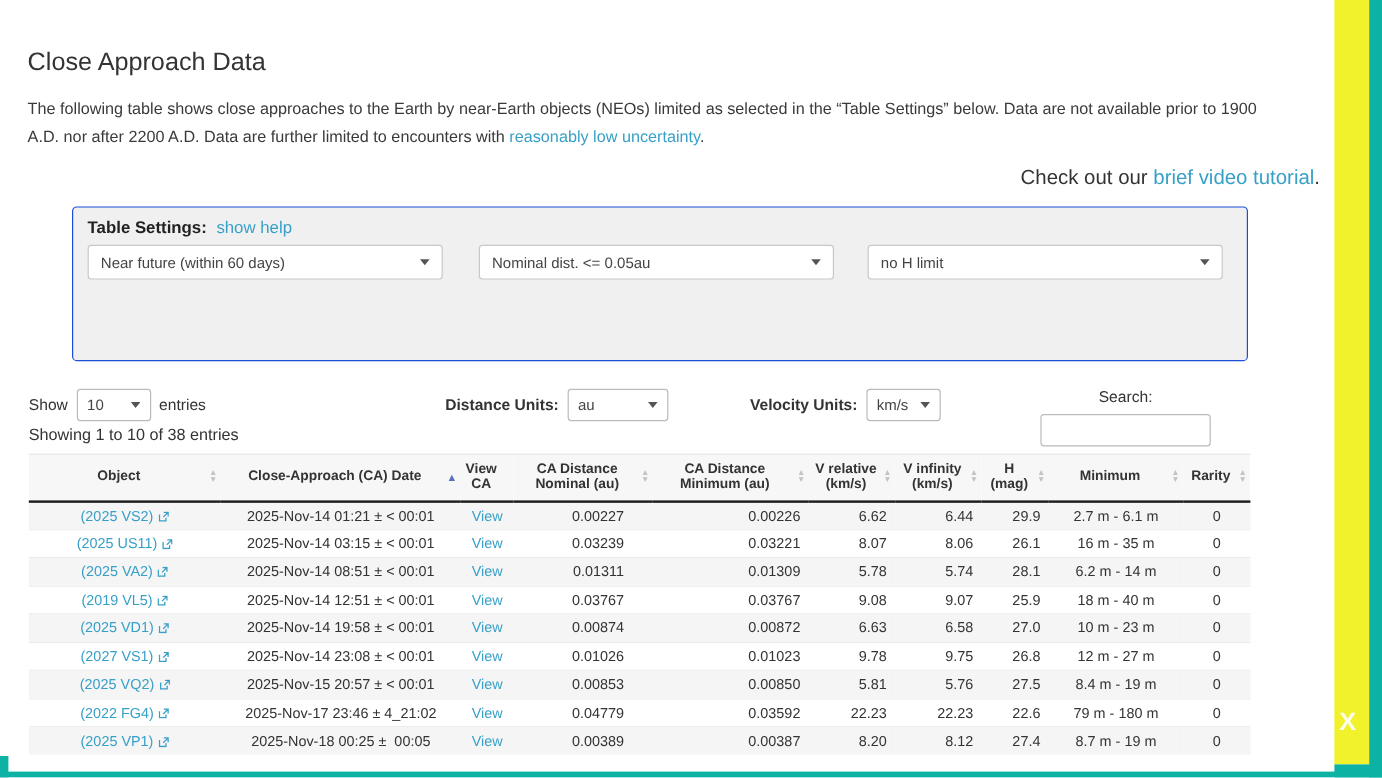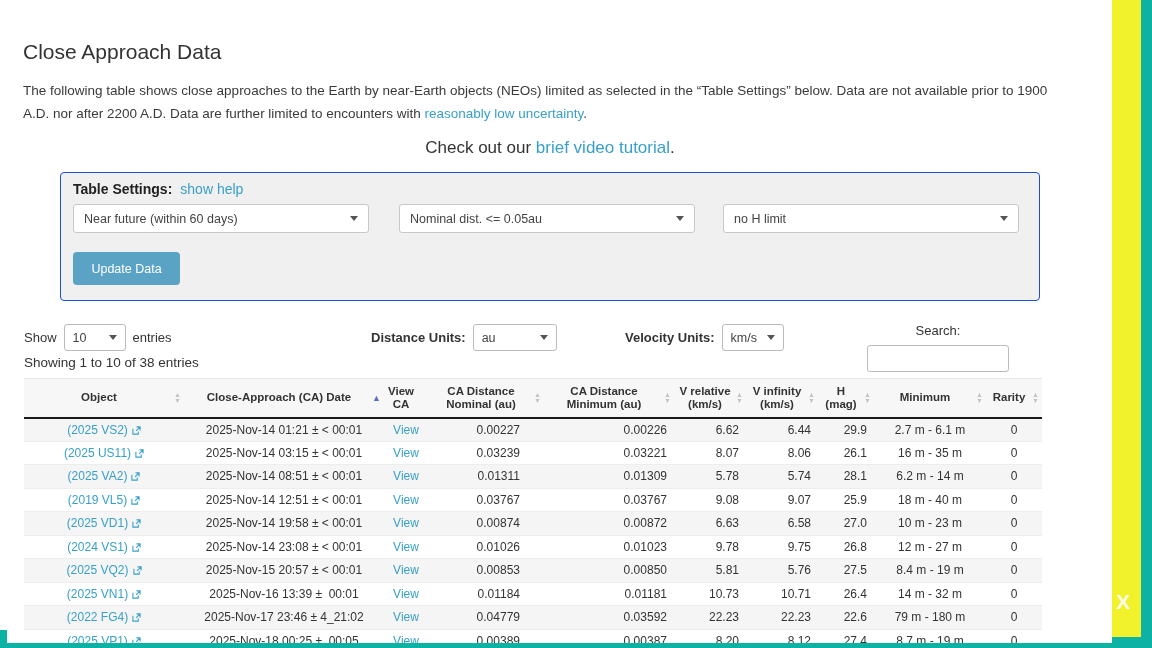--- a/index.html
+++ b/index.html
@@ -8,21 +8,21 @@
 
   
   .tab-bar { position:absolute; left:32px; top:7px; display:flex; gap:13px; }
   .tab { background:#e9e9e9; color:#35809f; font-size:11.5px; line-height:1; padding:4px 10px 5px; border-radius:4px; cursor:pointer; white-space:nowrap; }
   .tab.active { background:#1a85b4; color:#ffffff; }
 
   
   .page-title { position:absolute; left:23px; top:40px; font-size:21px; font-weight:400; color:#333;text-align:center; }
   .intro { position:absolute; left:23px; top:79px; width:1045px; font-size:13.5px; line-height:23px; color:#3a3a3a; }
   a.link { color:#38a0c8; text-decoration:none; cursor:pointer; }
-  .tutorial { position:absolute; left:0; top:138px; width:1100px; text-align:center; font-size:17px; color:#333; }
+  .tutorial { position:absolute; left:0; top:138px; width:1100px; text-align:right; font-size:17px; color:#333; }
 
   
   .settings-panel { position:absolute; left:60px; top:172px; width:980px; height:129px; background:#f0f0f0; border:1px solid #1d4ed8; border-radius:4px; }
   .settings-head { position:absolute; left:12px; top:8px; font-size:14px; color:#222; }
   .settings-head b { font-weight:bold; }
   .settings-head a { margin-left:8px; font-size:14px; }
   .select-box { position:absolute; height:29px; background:#fff; border:1px solid #c8c8c8; border-radius:3px; display:flex; align-items:center; justify-content:space-between; padding:0 10px; font-size:12.5px; color:#444; cursor:pointer; }
   .caret { width:0; height:0; border-left:4px solid transparent; border-right:4px solid transparent; border-top:5px solid #555; }
   .sel-1 { left:12px; top:31px; width:296px; }
   .sel-2 { left:338px; top:31px; width:296px; }
@@ -81,21 +81,20 @@
         <span class="caret"></span>
       </div>
     <div class="select-box sel-2">
         <span>Nominal dist. &lt;= 0.05au</span>
         <span class="caret"></span>
       </div>
     <div class="select-box sel-3">
         <span>no H limit</span>
         <span class="caret"></span>
       </div>
-    <button class="update-btn">Update Data</button>
   </div>
 
   <div class="ctrl grp-show">
     <span>Show</span>
     <div class="mini-select" style="width:62px;">
         <span>10</span>
         <span class="caret"></span>
       </div>
     <span>entries</span>
   </div>
@@ -244,21 +243,21 @@
           <td><a class="link">View</a></td>
           <td class="cell-num pr-nom">0.00874</td>
           <td class="cell-num pr-sm">0.00872</td>
           <td class="cell-num pr-sm">6.63</td>
           <td class="cell-num pr-sm">6.58</td>
           <td class="cell-num pr-sm">27.0</td>
           <td>10 m - 23 m</td>
           <td>0</td>
         </tr>
         <tr>
-          <td><a class="link">(2024 VS1)</a><svg class="ext-icon" width="9" height="9" viewBox="0 0 10 10">
+          <td><a class="link">(2027 VS1)</a><svg class="ext-icon" width="9" height="9" viewBox="0 0 10 10">
               <path d="M1 3 v6 h6 v-3" fill="none" stroke="#38a0c8" stroke-width="1.2"></path>
               <path d="M5 1 h4 v4 M9 1 L4.5 5.5" fill="none" stroke="#38a0c8" stroke-width="1.2"></path>
             </svg></td>
           <td class="cell-date">2025-Nov-14 23:08 ± &lt; 00:01</td>
           <td><a class="link">View</a></td>
           <td class="cell-num pr-nom">0.01026</td>
           <td class="cell-num pr-sm">0.01023</td>
           <td class="cell-num pr-sm">9.78</td>
           <td class="cell-num pr-sm">9.75</td>
           <td class="cell-num pr-sm">26.8</td>
@@ -274,35 +273,20 @@
           <td><a class="link">View</a></td>
           <td class="cell-num pr-nom">0.00853</td>
           <td class="cell-num pr-sm">0.00850</td>
           <td class="cell-num pr-sm">5.81</td>
           <td class="cell-num pr-sm">5.76</td>
           <td class="cell-num pr-sm">27.5</td>
           <td>8.4 m - 19 m</td>
           <td>0</td>
         </tr>
         <tr>
-          <td><a class="link">(2025 VN1)</a><svg class="ext-icon" width="9" height="9" viewBox="0 0 10 10">
-              <path d="M1 3 v6 h6 v-3" fill="none" stroke="#38a0c8" stroke-width="1.2"></path>
-              <path d="M5 1 h4 v4 M9 1 L4.5 5.5" fill="none" stroke="#38a0c8" stroke-width="1.2"></path>
-            </svg></td>
-          <td class="cell-date">2025-Nov-16 13:39 ±  00:01</td>
-          <td><a class="link">View</a></td>
-          <td class="cell-num pr-nom">0.01184</td>
-          <td class="cell-num pr-sm">0.01181</td>
-          <td class="cell-num pr-sm">10.73</td>
-          <td class="cell-num pr-sm">10.71</td>
-          <td class="cell-num pr-sm">26.4</td>
-          <td>14 m - 32 m</td>
-          <td>0</td>
-        </tr>
-        <tr>
           <td><a class="link">(2022 FG4)</a><svg class="ext-icon" width="9" height="9" viewBox="0 0 10 10">
               <path d="M1 3 v6 h6 v-3" fill="none" stroke="#38a0c8" stroke-width="1.2"></path>
               <path d="M5 1 h4 v4 M9 1 L4.5 5.5" fill="none" stroke="#38a0c8" stroke-width="1.2"></path>
             </svg></td>
           <td class="cell-date">2025-Nov-17 23:46 ± 4_21:02</td>
           <td><a class="link">View</a></td>
           <td class="cell-num pr-nom">0.04779</td>
           <td class="cell-num pr-sm">0.03592</td>
           <td class="cell-num pr-sm">22.23</td>
           <td class="cell-num pr-sm">22.23</td>

